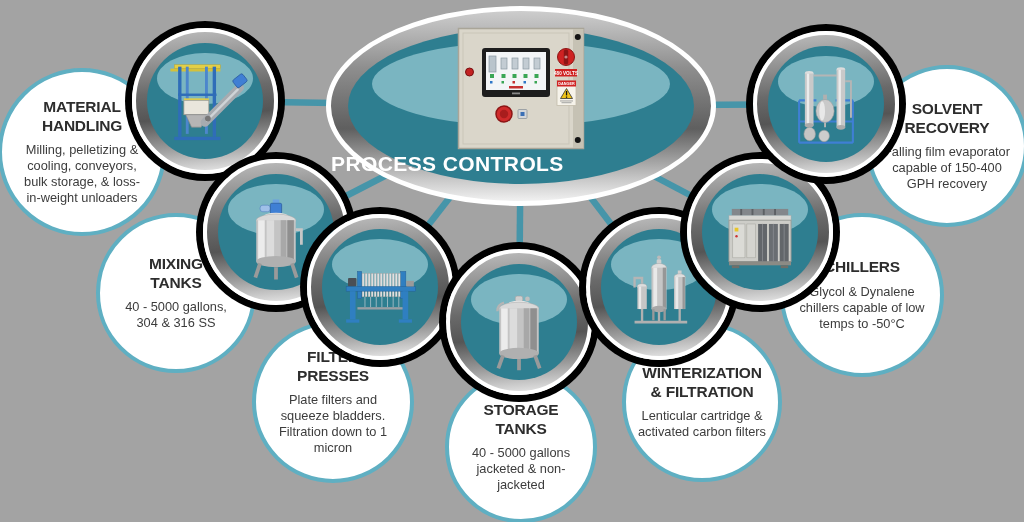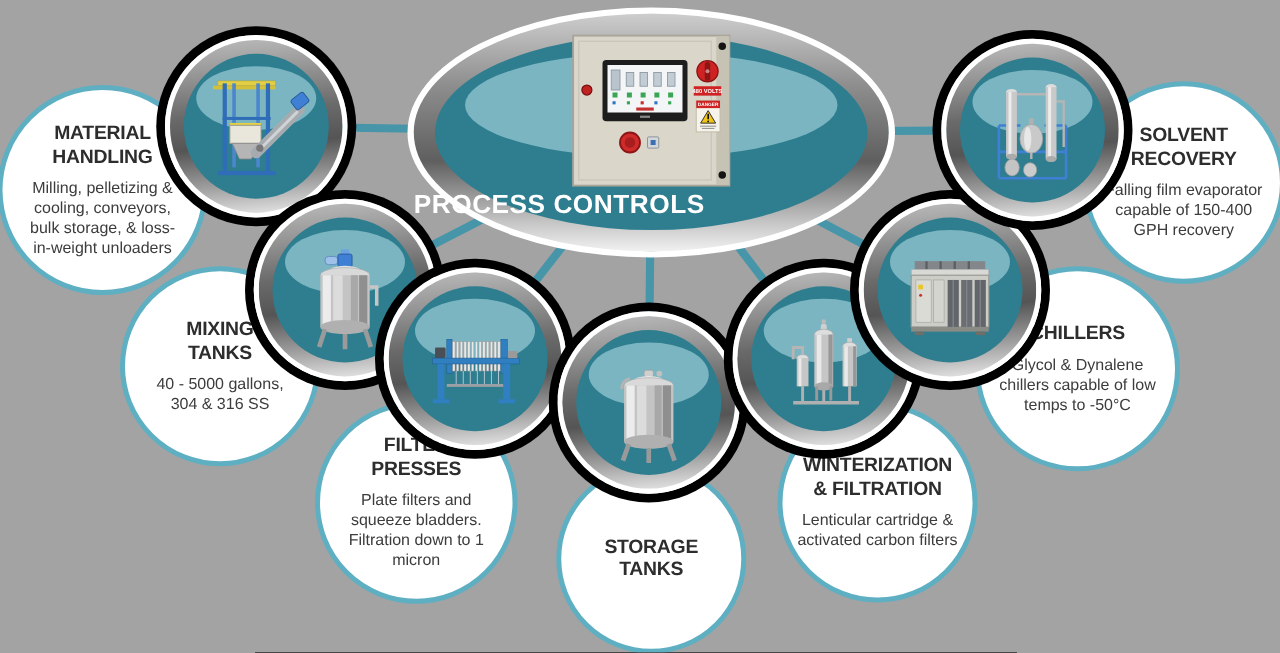--- a/index.html
+++ b/index.html
@@ -82,20 +82,21 @@
 TANKS</h3>
     <p>40 - 5000 gallons, 304 &amp; 316 SS</p>
   </div>
   <div class="bubble" style="left:252px; top:321px; width:162px; height:162px;">
     <h3>FILTER PRESSES</h3>
     <p>Plate filters and squeeze bladders. Filtration down to 1 micron</p>
   </div>
   <div class="bubble" style="left:445px; top:371px; width:152px; height:152px; padding:6px 10px;">
     <h3>STORAGE
 TANKS</h3>
+    <p>40 - 5000 gallons jacketed &amp; non-jacketed</p>
   </div>
   <div class="bubble" style="left:622px; top:322px; width:160px; height:160px; padding:6px 10px;">
     <h3>WINTERIZATION
 &amp; FILTRATION</h3>
     <p>Lenticular cartridge &amp; activated carbon filters</p>
   </div>
   <div class="bubble" style="left:780px; top:213px; width:164px; height:164px;">
     <h3>CHILLERS</h3>
     <p>Glycol &amp; Dynalene chillers capable of low temps to -50°C</p>
   </div>

